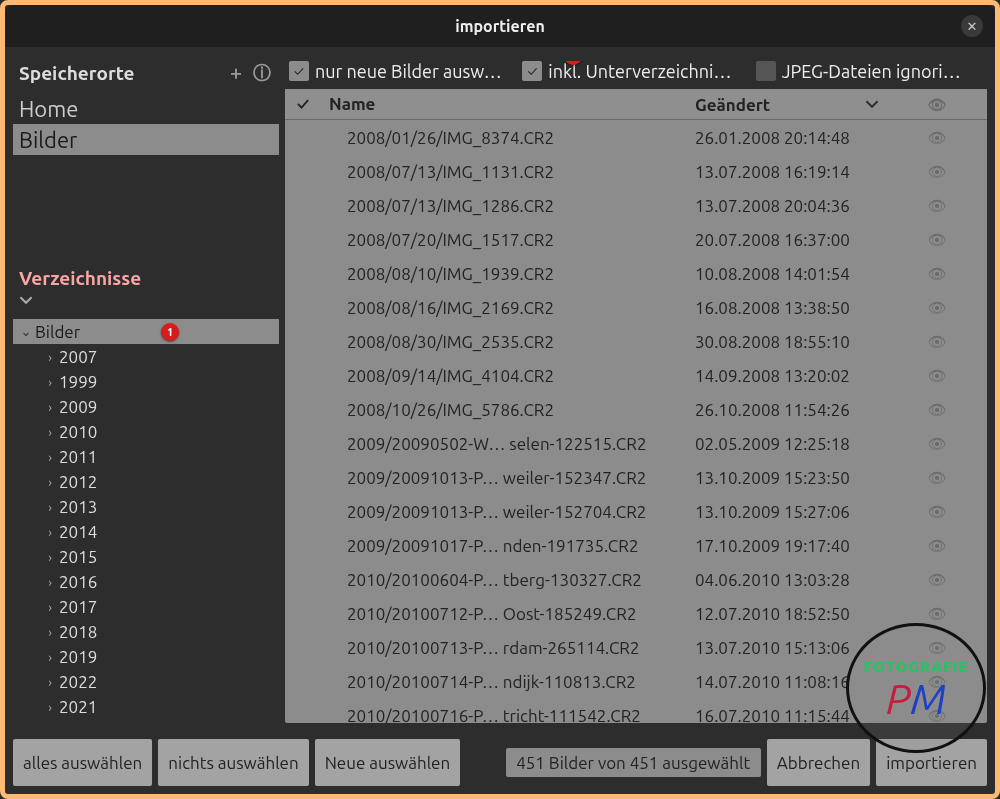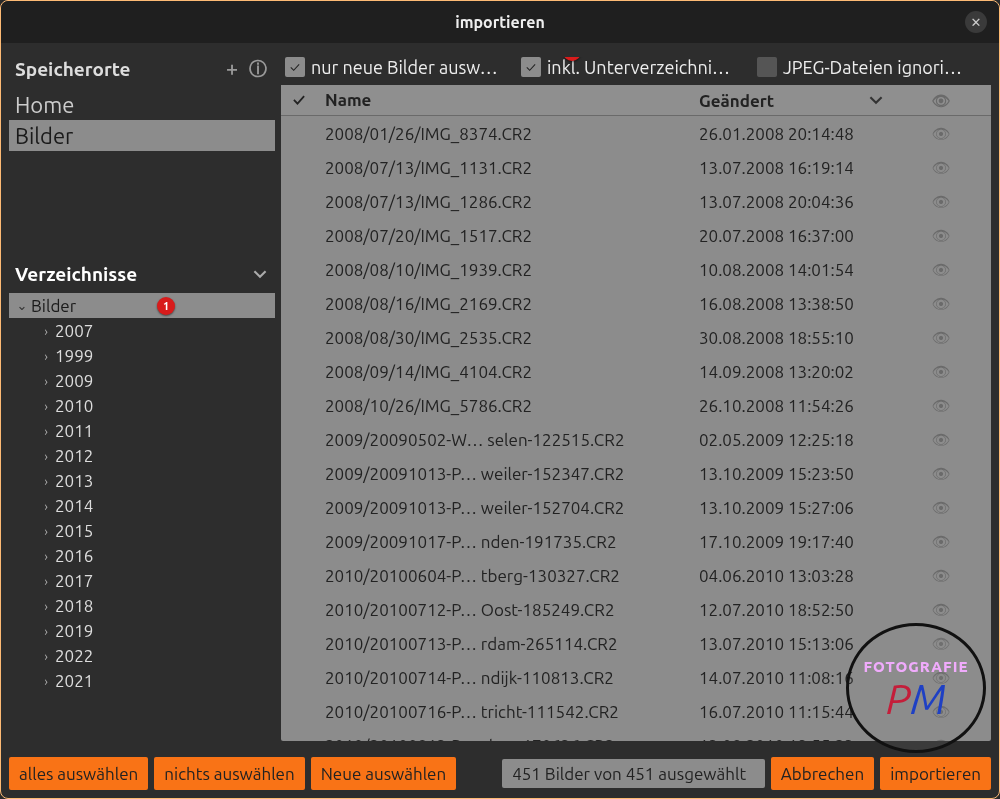--- a/index.html
+++ b/index.html
@@ -1,29 +1,29 @@
 <!DOCTYPE html>
 <html><head>
 <meta charset="utf-8">
 <style>
 * { margin: 0; padding: 0; box-sizing: border-box; font-family: -apple-system, "Segoe UI", Ubuntu, sans-serif; }
 body { background: #2a2a2a; width: 1000px; height: 799px; overflow: hidden; color: #ddd; }
-.window { width: 100%; height: 100%; display: flex; flex-direction: column; background: #2d2d2d; border: 1px solid #fdba74; border-radius: 8px; }
+.window { width: 100%; height: 100%; display: flex; flex-direction: column; background: #2d2d2d; border: 5px solid #fdba74; border-radius: 8px; }
 .titlebar { height: 42px; background: #1f1f1f; display: flex; align-items: center; justify-content: center; position: relative; border-radius: 8px 8px 0 0; }
 .titlebar-title { font-weight: 600; font-size: 16px; color: #eee; }
 .close-btn { position: absolute; right: 12px; top: 10px; width: 22px; height: 22px; border-radius: 50%; background: #3a3a3a; display: flex; align-items: center; justify-content: center; cursor: pointer; font-size: 13px; color: #ccc; }
 .content { flex: 1; display: flex; padding: 8px; gap: 6px; min-height: 0; }
 .sidebar { width: 266px; display: flex; flex-direction: column; gap: 4px; }
 .section-head { display: flex; align-items: center; justify-content: space-between; padding: 6px 8px 4px 6px; font-size: 19px; font-weight: 700; color: #ddd; }
 .section-head .icons { display: flex; gap: 8px; color: #999; font-size: 18px; }
 .loc-list { font-size: 22px; }
 .loc-item { padding: 3px 6px; color: #ccc; cursor: pointer; }
 .loc-item.selected { background: #8c8c8c; color: #1a1a1a; }
 .loc-spacer { height: 100px; }
-.dir-head { display: flex; align-items: flex-start; justify-content: space-between; padding: 4px 8px 4px 6px; font-size: 19px; font-weight: 600; color: #ffffff; cursor: pointer; }
+.dir-head { display: flex; align-items: flex-start; justify-content: space-between; padding: 4px 8px 4px 6px; font-size: 19px; font-weight: 600; color: #fca5a5; cursor: pointer; flex-direction: column; }
 .dir-tree { flex: 1; overflow-y: auto; font-size: 17px; position: relative; }
 .dir-tree::-webkit-scrollbar { width: 8px; }
 .dir-tree::-webkit-scrollbar-thumb { background: #888; border-radius: 4px; }
 .dir-tree::-webkit-scrollbar-track { background: #3a3a3a; }
 .tree-row { display: flex; align-items: center; padding: 3px 4px; cursor: pointer; position: relative; }
 .tree-row.sel { background: #8c8c8c; color: #1a1a1a; }
 .tree-row .chev { width: 18px; text-align: center; font-size: 13px; color: #aaa; }
 .tree-row.sel .chev { color: #333; }
 .tree-row.depth0 { padding-left: 4px; }
 .tree-row.depth1 { padding-left: 28px; }
@@ -39,27 +39,27 @@
 .th, .td { padding: 5px 8px; }
 .col-chk { width: 36px; text-align: center; flex-shrink: 0; }
 .col-name { flex: 1; text-align: left; min-width: 0; }
 .col-date { width: 200px; text-align: left; flex-shrink: 0; display: flex; align-items: center; justify-content: space-between; }
 .col-eye { width: 100px; text-align: center; flex-shrink: 0; }
 .tbody { flex: 1; overflow-y: auto; font-size: 17px; color: #222; position: relative; }
 .tbody::-webkit-scrollbar { width: 10px; }
 .tbody::-webkit-scrollbar-thumb { background: #bbb; border-radius: 5px; }
 .tbody::-webkit-scrollbar-track { background: #7a7a7a; }
 .trow { display: flex; align-items: center; padding: 2px 0; }
-.trow .col-name { white-space: nowrap; overflow: hidden; }
+.trow .col-name { white-space: nowrap; overflow: hidden; margin-left: 18px; }
 .eye { color: #6a6a6a; font-size: 15px; }
 .footer { display: flex; gap: 6px; padding: 8px; font-size: 17px; align-items: center; }
-.fbtn { background: #f97316; color: #222; padding: 7px 10px; border-radius: 2px; cursor: pointer; white-space: nowrap; }
+.fbtn { background: #a3a3a3; color: #222; padding: 14px 10px; border-radius: 2px; cursor: pointer; white-space: nowrap; }
 .ftxt { background: #8c8c8c; color: #222; padding: 5px 10px; border-radius: 2px; flex: 1; text-align: left; margin-left: 40px; }
 .logo { position: absolute; right: 14px; bottom: 46px; width: 140px; height: 130px; border: 3px solid #111; border-radius: 50%; display: flex; flex-direction: column; align-items: center; justify-content: center; pointer-events: none; background: rgba(140,140,140,0.15); }
-.logo .t1 { font-size: 15px; font-weight: 800; letter-spacing: 1px; color: #f0abfc; margin-top: 6px; }
+.logo .t1 { font-size: 15px; font-weight: 800; letter-spacing: 1px; color: #22c55e; margin-top: 6px; }
 .logo .t2 { font-size: 42px; font-style: italic; font-family: "Brush Script MT", cursive; }
 .logo .t2 .p { color: #c41e3a; }
 .logo .t2 .m { color: #1e40c4; }
 svg.chev-svg { width: 14px; height: 14px; }
 </style>
 </head>
 <body>
 
 <div class="window">
   <div class="titlebar">

